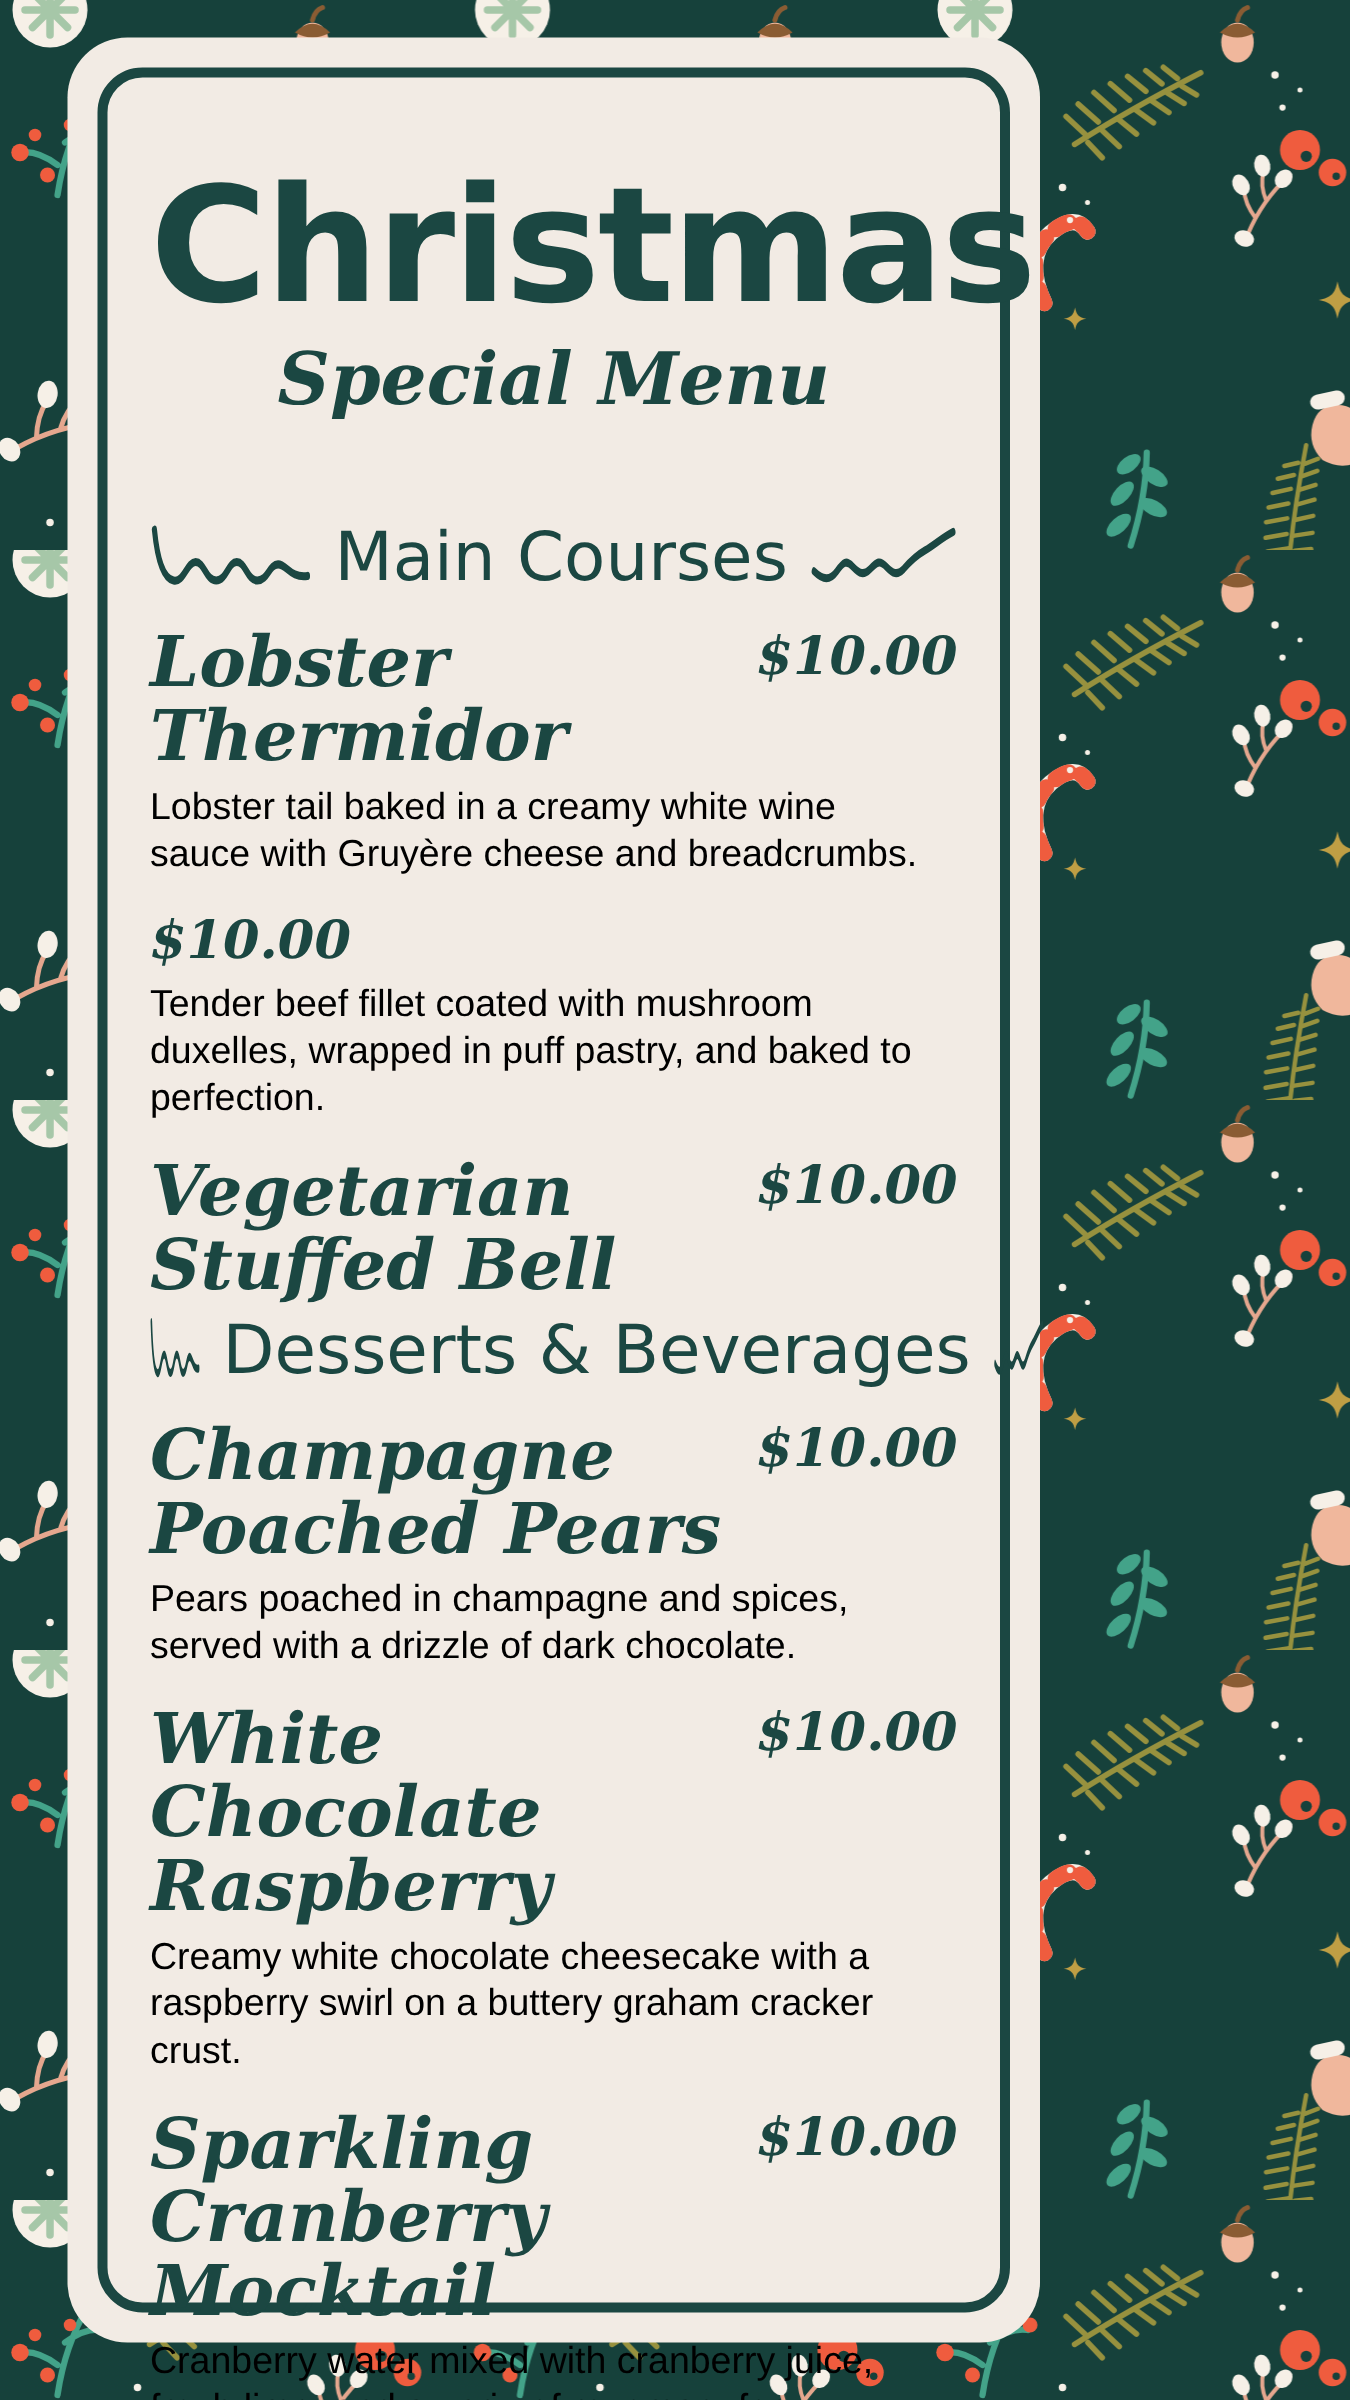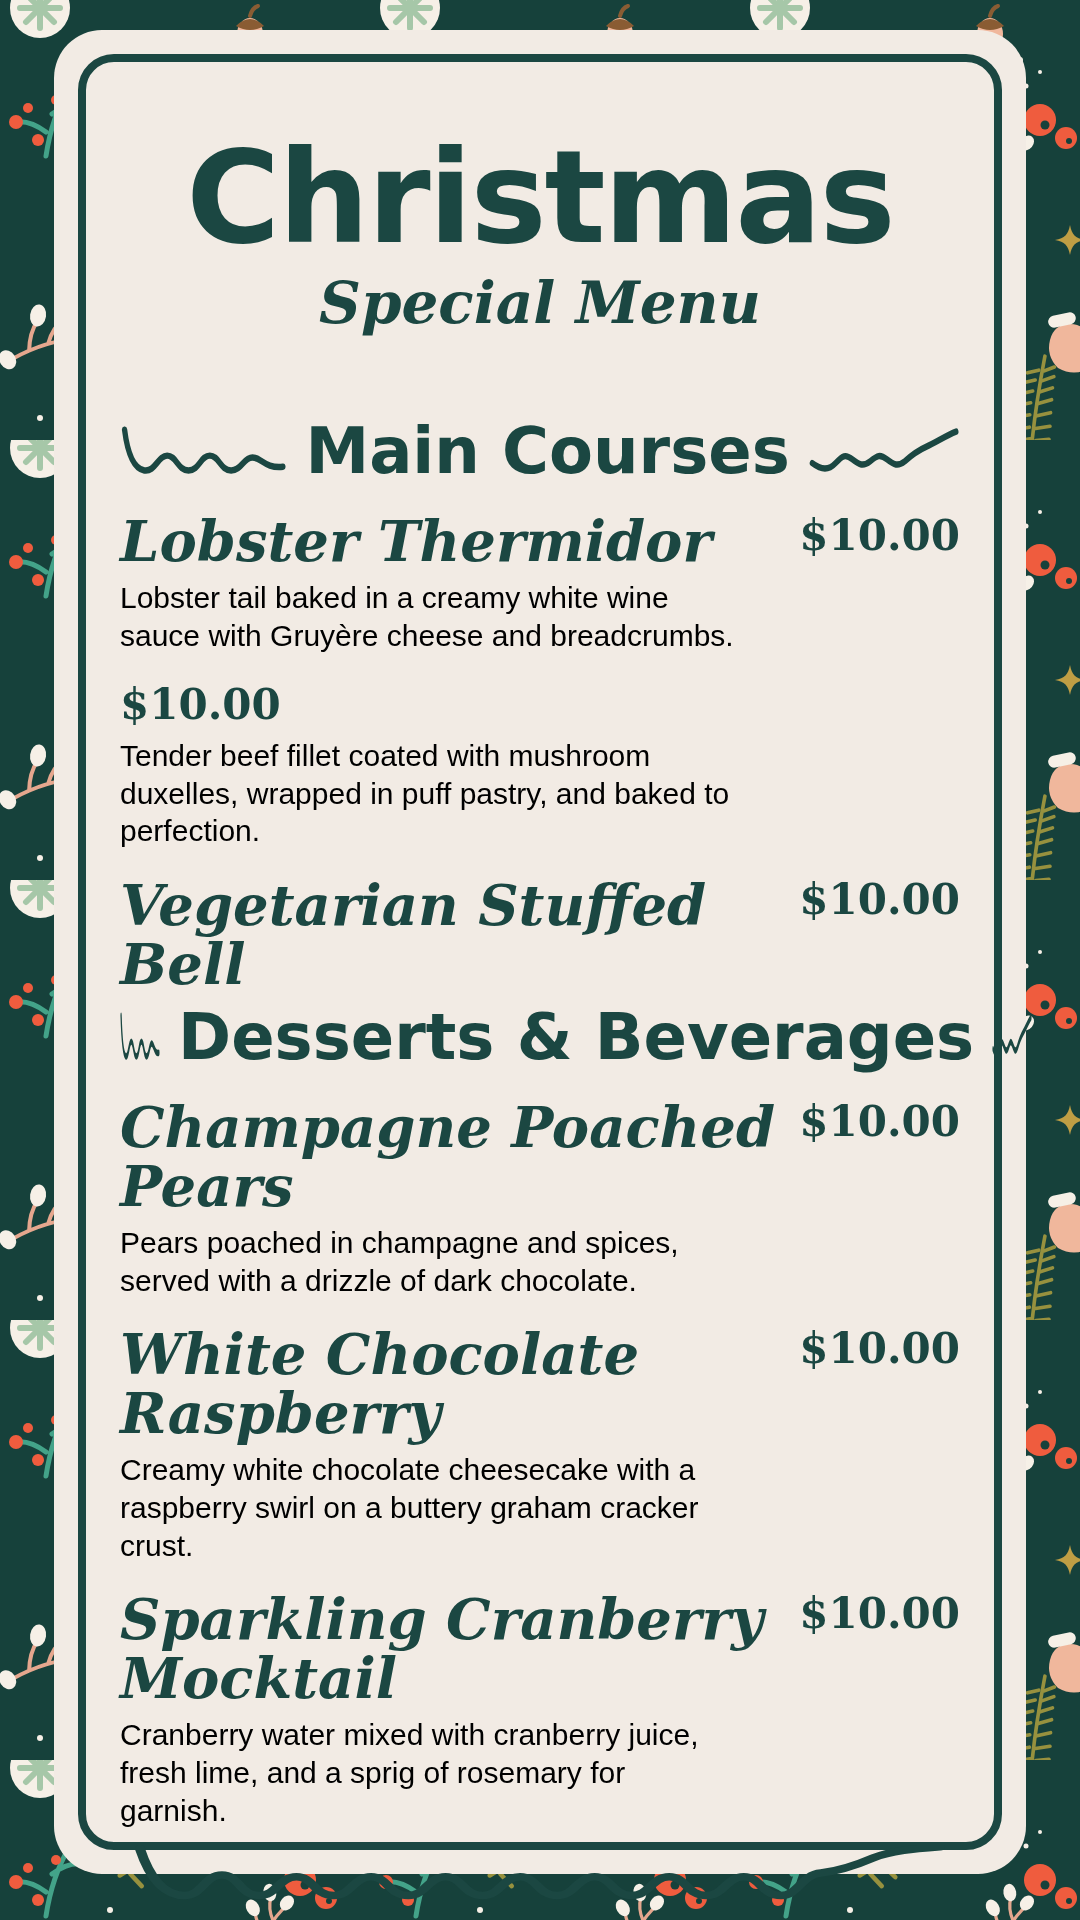--- a/index.html
+++ b/index.html
@@ -1,40 +1,40 @@
 <!DOCTYPE html>
 <html><head>
 <meta charset="utf-8">
 <style>
   html,body{margin:0;padding:0;background:#222;}
   .stage{position:relative;width:1080px;height:1920px;overflow:hidden;
          font-family:"DejaVu Sans",sans-serif;color:#1b4742;}
   .bg{position:absolute;inset:0;display:block;}
-  .card{position:absolute;left:54px;top:30px;width:972px;height:1844px;
+  .card{position:absolute;left:54px;top:30px;width:778px;height:1844px;
         background:#f2ebe4;border-radius:48px;}
   .card-border{position:absolute;inset:24px;border:8px solid #1b4742;
         border-radius:36px;pointer-events:none;}
   .content{position:absolute;left:66px;right:66px;top:32px;bottom:32px;
         display:flex;flex-direction:column;}
   .title{margin:72px 0 0;text-align:center;font-size:128px;font-weight:bold;
         letter-spacing:-2px;line-height:1;color:#1b4742;}
   .subtitle{margin-top:10px;text-align:center;font-family:"DejaVu Serif",serif;
         font-style:italic;font-weight:600;font-size:58px;line-height:1.1;}
   .section-head{display:flex;align-items:center;gap:18px;margin-top:80px;}
   .section-head.second{margin-top:8px;}
-  .section-title{font-size:64px;font-weight:bold;white-space:nowrap;line-height:1.1;}
+  .section-title{font-size:54px;font-weight:normal;white-space:nowrap;line-height:1.1;}
   .squig{height:50px;min-width:40px;}
   .squig.left{flex:1.1;}
   .squig.right{flex:1;}
   .squig svg,.footer-squig svg{width:100%;height:100%;display:block;}
   .item{margin-top:26px;}
   .item-head{display:flex;justify-content:space-between;align-items:flex-start;gap:20px;}
   .item-name{font-family:"DejaVu Serif",serif;font-style:italic;font-weight:600;
         font-size:56px;line-height:1.05;}
-  .item-price{font-family:"DejaVu Serif",serif;font-weight:600;
+  .item-price{font-family:"DejaVu Serif",serif;font-style:italic;font-weight:600;
         font-size:42px;line-height:1.15;white-space:nowrap;}
   .item-desc{margin-top:8px;font-family:"Liberation Sans",sans-serif;font-size:30px;
         line-height:1.26;white-space:pre-line;color:#000000;max-width:680px;}
   .footer-squig{height:58px;margin:16px 10px 0;}
   .order-text{margin-top:12px;text-align:right;font-family:"DejaVu Serif",serif;
         font-style:italic;font-weight:700;font-size:60px;line-height:1.15;}
 </style>
 </head>
 <body>
 

